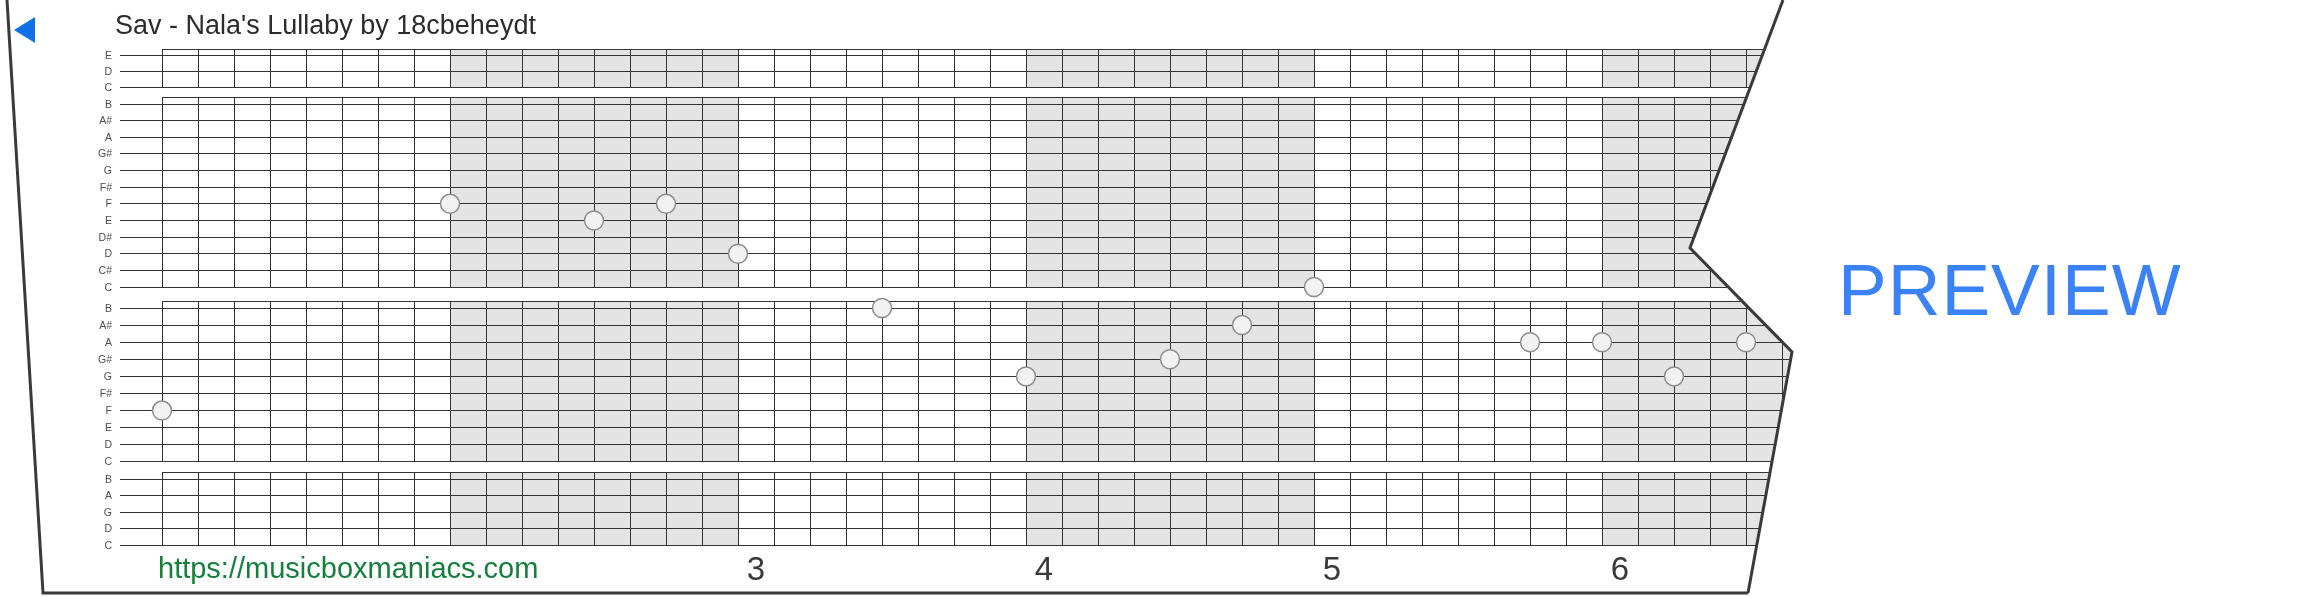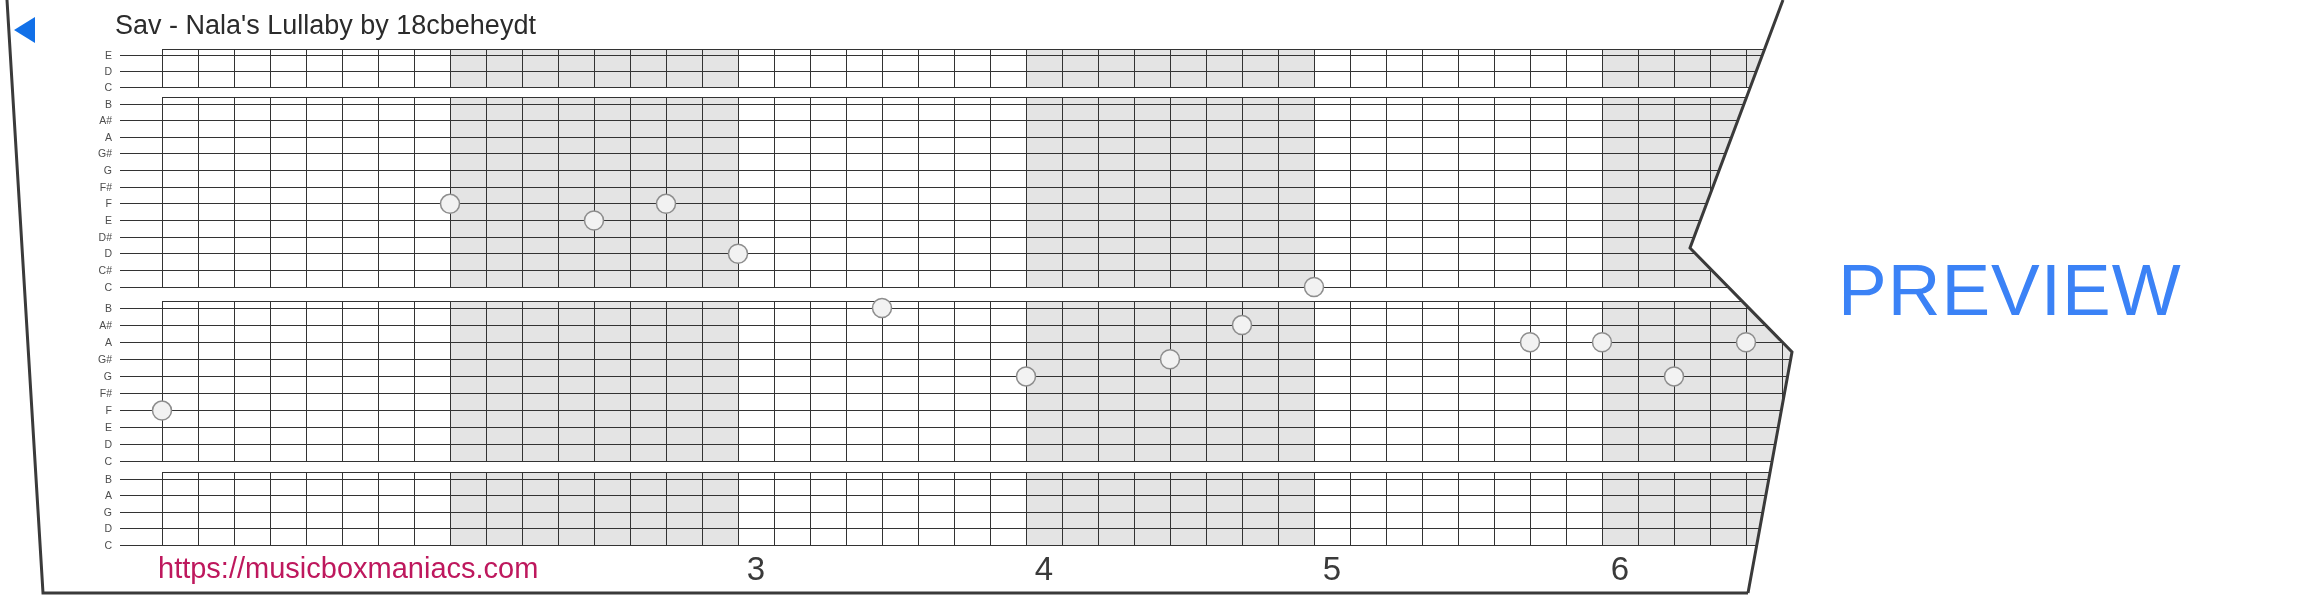--- a/index.html
+++ b/index.html
@@ -3,21 +3,21 @@
 <meta charset="utf-8">
 <style>
   html,body{margin:0;padding:0;background:#ffffff;}
   body{width:2310px;height:597px;overflow:hidden;font-family:"Liberation Sans",sans-serif;}
   #stage{position:relative;width:2310px;height:526px;background:#fff;}
   #strip-svg{position:absolute;left:0;top:0;}
   .abs{position:absolute;}
   #play-btn{left:14px;top:17px;width:0;height:0;cursor:pointer;
     border-top:13px solid transparent;border-bottom:13px solid transparent;border-right:21px solid #1170e8;}
   #title{left:115px;top:10px;font-size:27px;line-height:30px;color:#2b2b2b;white-space:nowrap;}
-  #url-text{left:158px;top:551px;font-size:29px;line-height:34px;color:#be185d;white-space:nowrap;}
+  #url-text{left:158px;top:551px;font-size:29px;line-height:34px;color:#15803d;white-space:nowrap;}
   .measure-num{top:551px;width:80px;text-align:center;font-size:33px;line-height:36px;color:#3a3a3a;}
   .note-label{width:52px;left:60px;text-align:right;font-size:10.5px;line-height:13px;color:#4d4d4d;}
   #preview-mark{left:1838px;top:250px;font-size:73px;line-height:80px;color:#3b82f6;letter-spacing:1px;}
 </style>
 </head>
 <body>
 
 <div id="stage">
   <svg id="strip-svg" width="2310" height="597" viewBox="0 0 2310 597">
       <defs>

